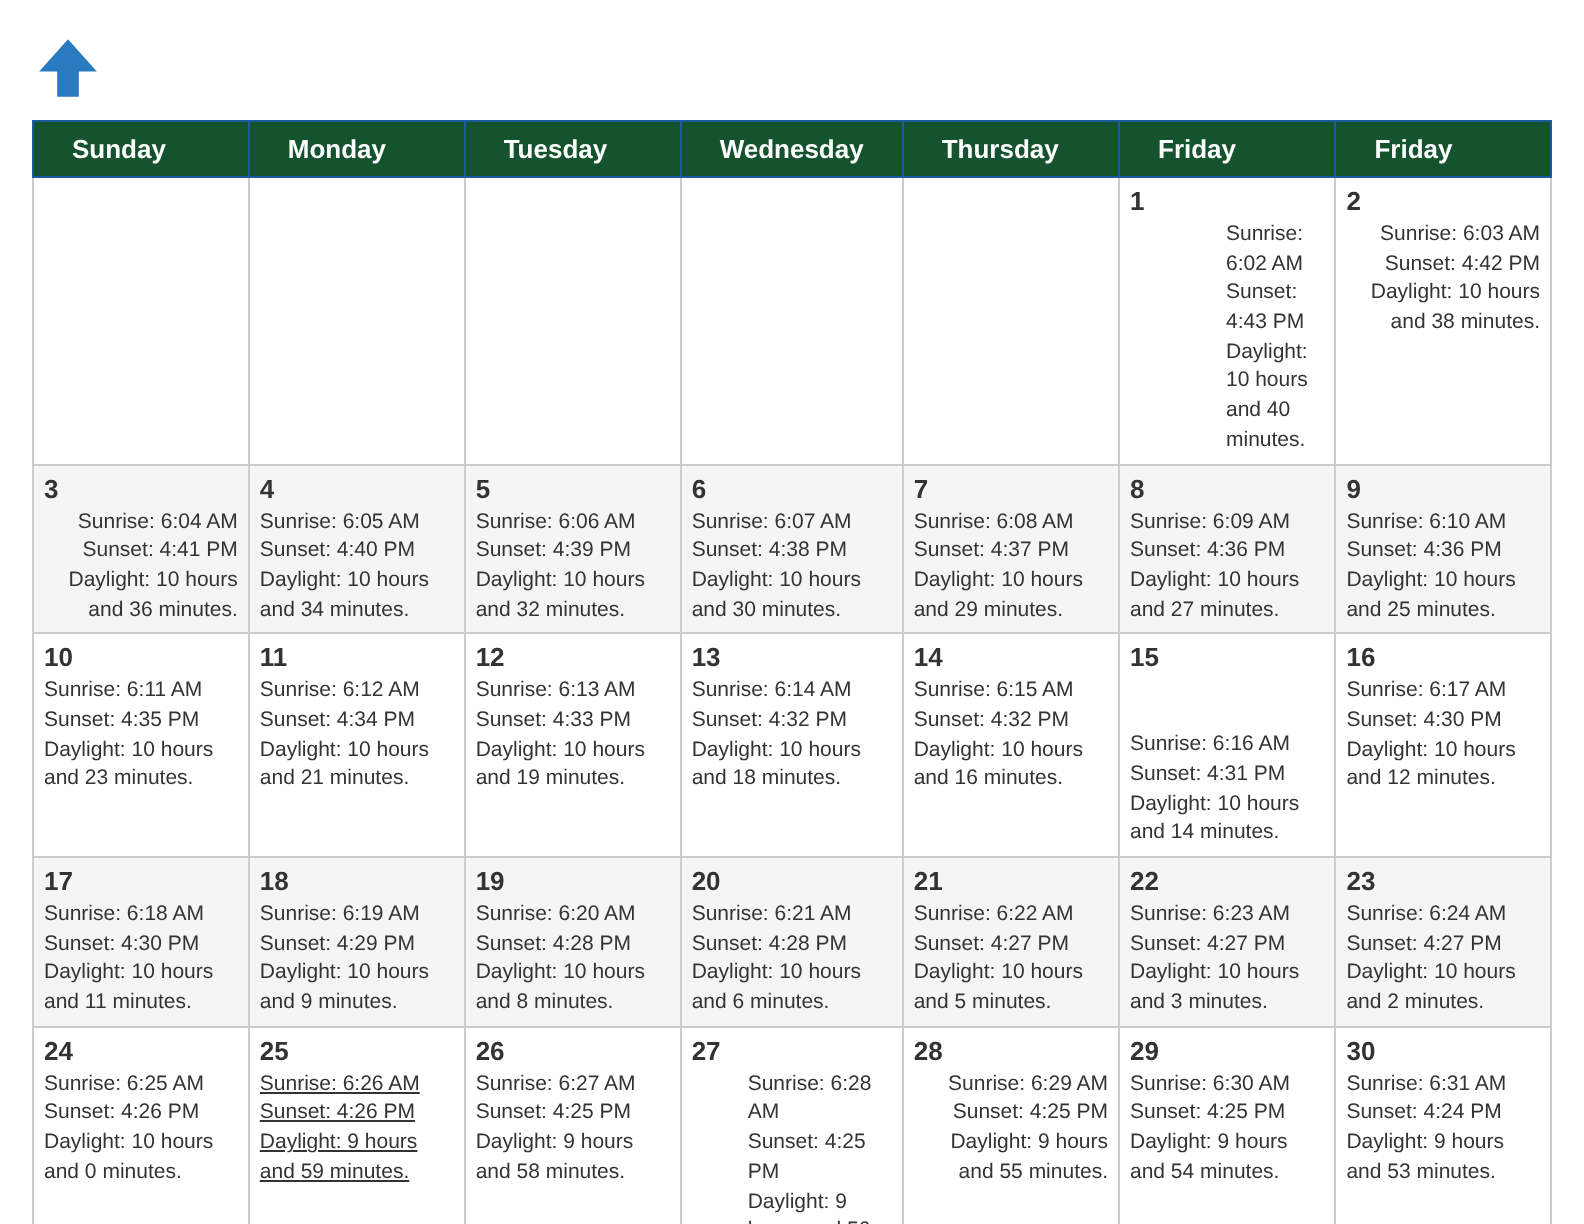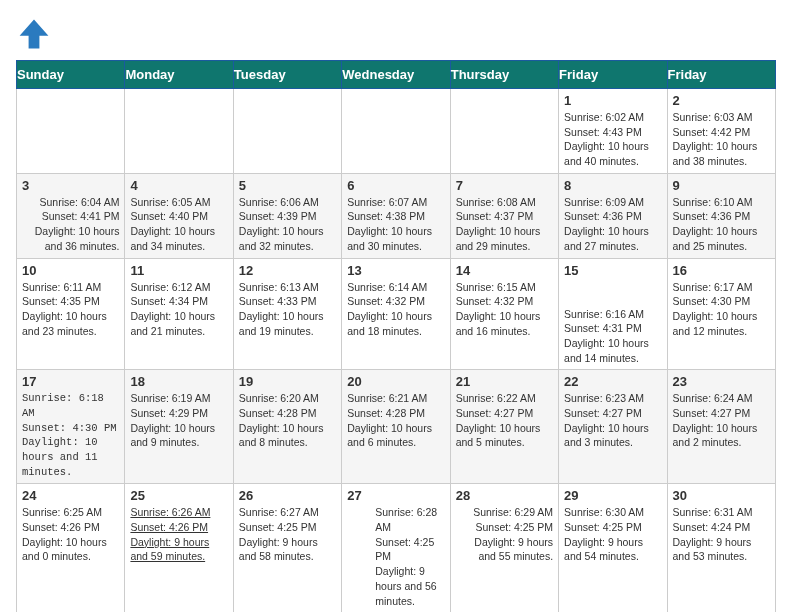--- a/index.html
+++ b/index.html
@@ -51,23 +51,23 @@
     .location {
       font-size: 14px;
       color: #555;
     }
     .calendar {
       width: 100%;
       border-collapse: collapse;
       font-size: 11px;
     }
     .calendar th {
-      background: #0f766e;
+      background: #14532d;
       color: #fff;
-      padding: 6px 0;
+      padding: 6px 19px;
       text-align: left;
       font-size: 13px;
       font-weight: bold;
       border: 1px solid #1a5a9f;
     }
     .calendar td {
       border: 1px solid #ccc;
       vertical-align: top;
       padding: 4px 5px;
       min-height: 70px;
@@ -126,27 +126,27 @@
   </thead>
   <tbody id="calendar-body">
   <tr>
         <td class="empty-cell"></td>
         <td class="empty-cell"></td>
         <td class="empty-cell"></td>
         <td class="empty-cell"></td>
         <td class="empty-cell"></td>
         <td>
           <span class="day-number">1</span>
-          <div class="day-info" style="white-space: pre-line;">Sunrise: 6:02 AM
+          <div class="day-info" style="white-space: pre-line; margin-left: 48px;">Sunrise: 6:02 AM
 Sunset: 4:43 PM
 Daylight: 10 hours and 40 minutes.</div>
         </td>
         <td>
           <span class="day-number">2</span>
-          <div class="day-info" style="white-space: pre-line;">Sunrise: 6:03 AM
+          <div class="day-info" style="white-space: pre-line; text-align: right;">Sunrise: 6:03 AM
 Sunset: 4:42 PM
 Daylight: 10 hours and 38 minutes.</div>
         </td>
       </tr>
       <tr>
         <td>
           <span class="day-number">3</span>
           <div class="day-info" style="white-space: pre-line; text-align: right;">Sunrise: 6:04 AM
 Sunset: 4:41 PM
 Daylight: 10 hours and 36 minutes.</div>
@@ -228,21 +228,21 @@
         <td>
           <span class="day-number">16</span>
           <div class="day-info" style="white-space: pre-line;">Sunrise: 6:17 AM
 Sunset: 4:30 PM
 Daylight: 10 hours and 12 minutes.</div>
         </td>
       </tr>
       <tr>
         <td>
           <span class="day-number">17</span>
-          <div class="day-info" style="white-space: pre-line; font-family: Liberation Mono, monospace;">Sunrise: 6:18 AM
+          <div class="day-info" style="white-space: pre-line;">Sunrise: 6:18 AM
 Sunset: 4:30 PM
 Daylight: 10 hours and 11 minutes.</div>
         </td>
         <td>
           <span class="day-number">18</span>
           <div class="day-info" style="white-space: pre-line;">Sunrise: 6:19 AM
 Sunset: 4:29 PM
 Daylight: 10 hours and 9 minutes.</div>
         </td>
         <td>

